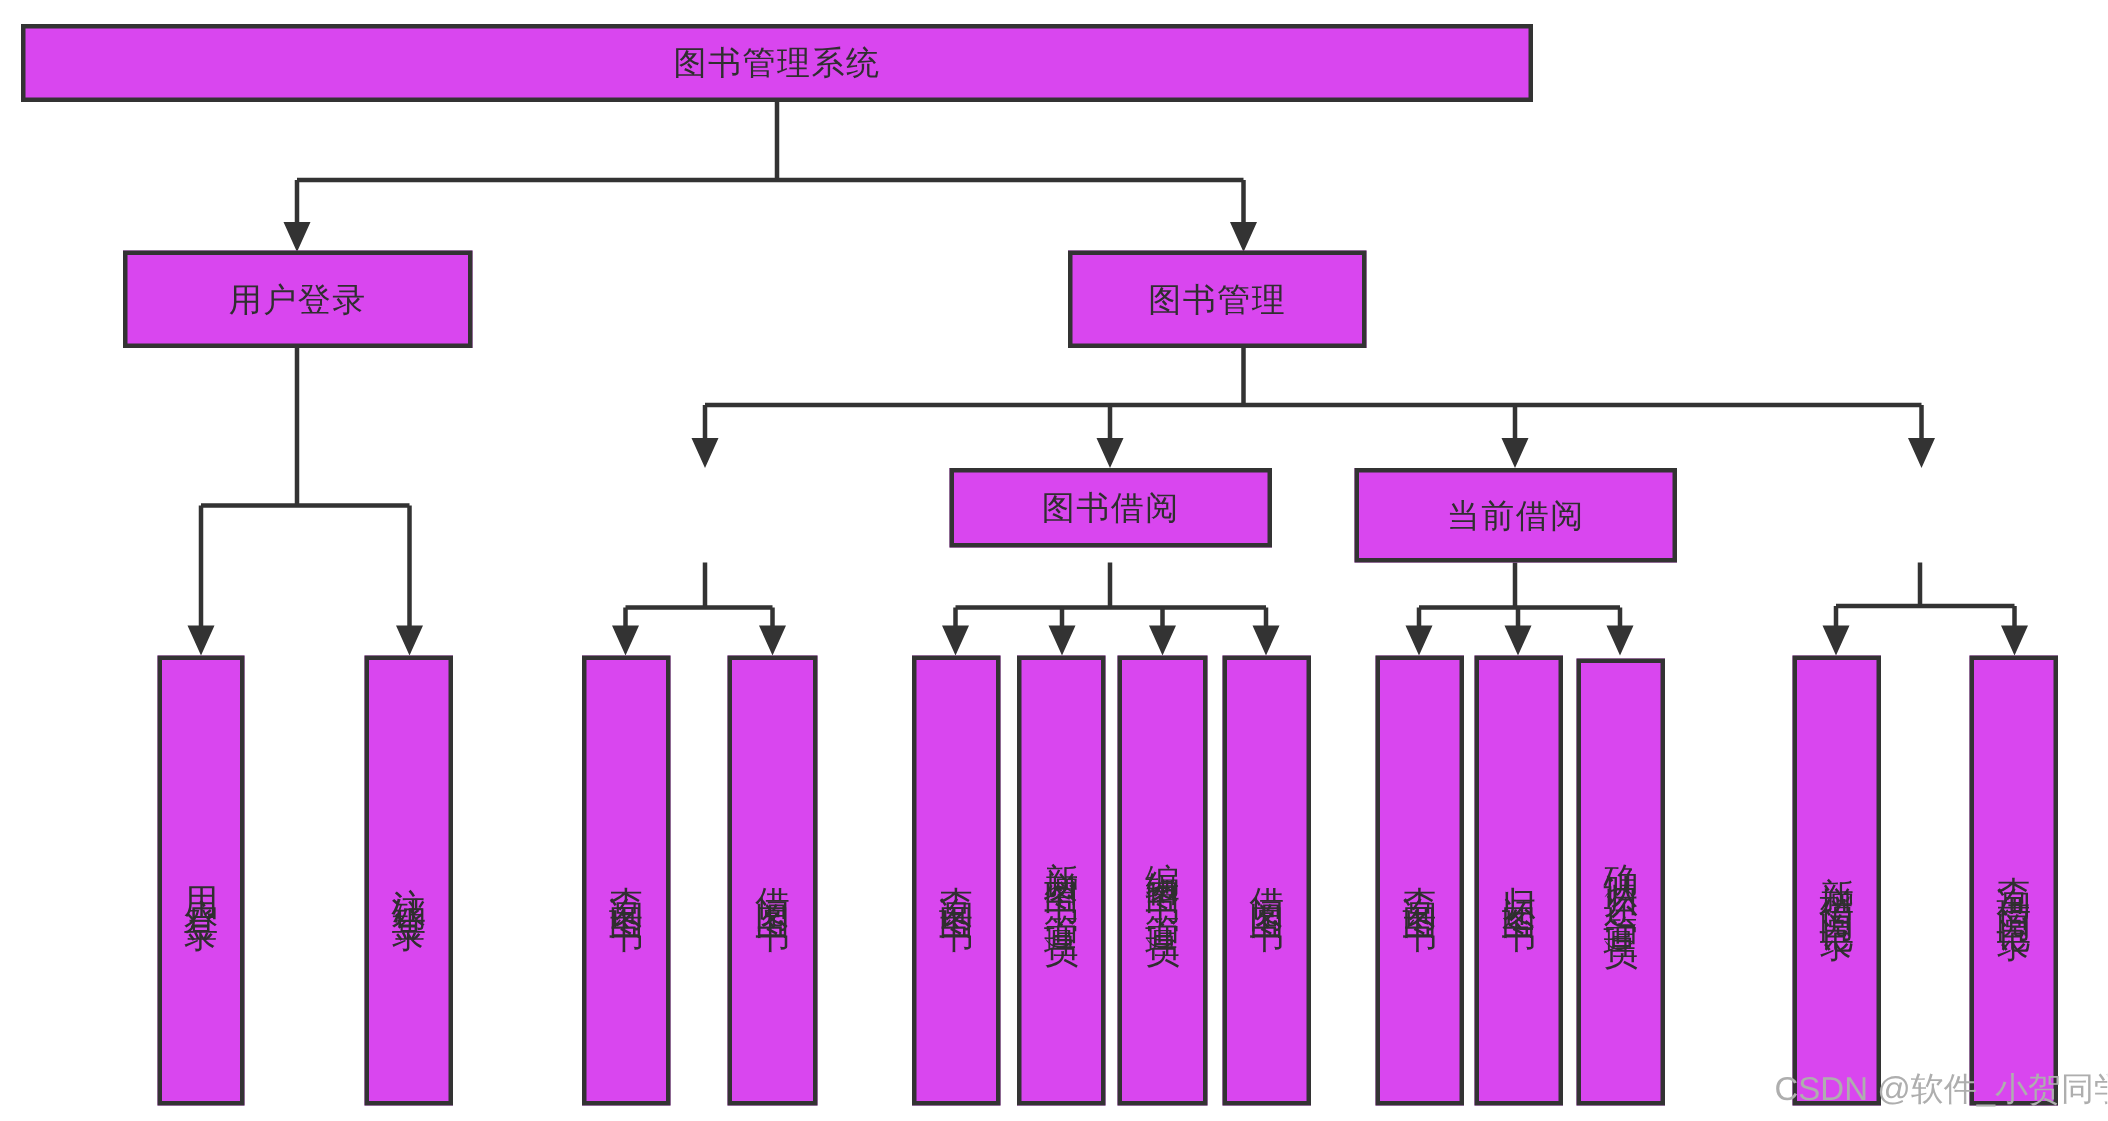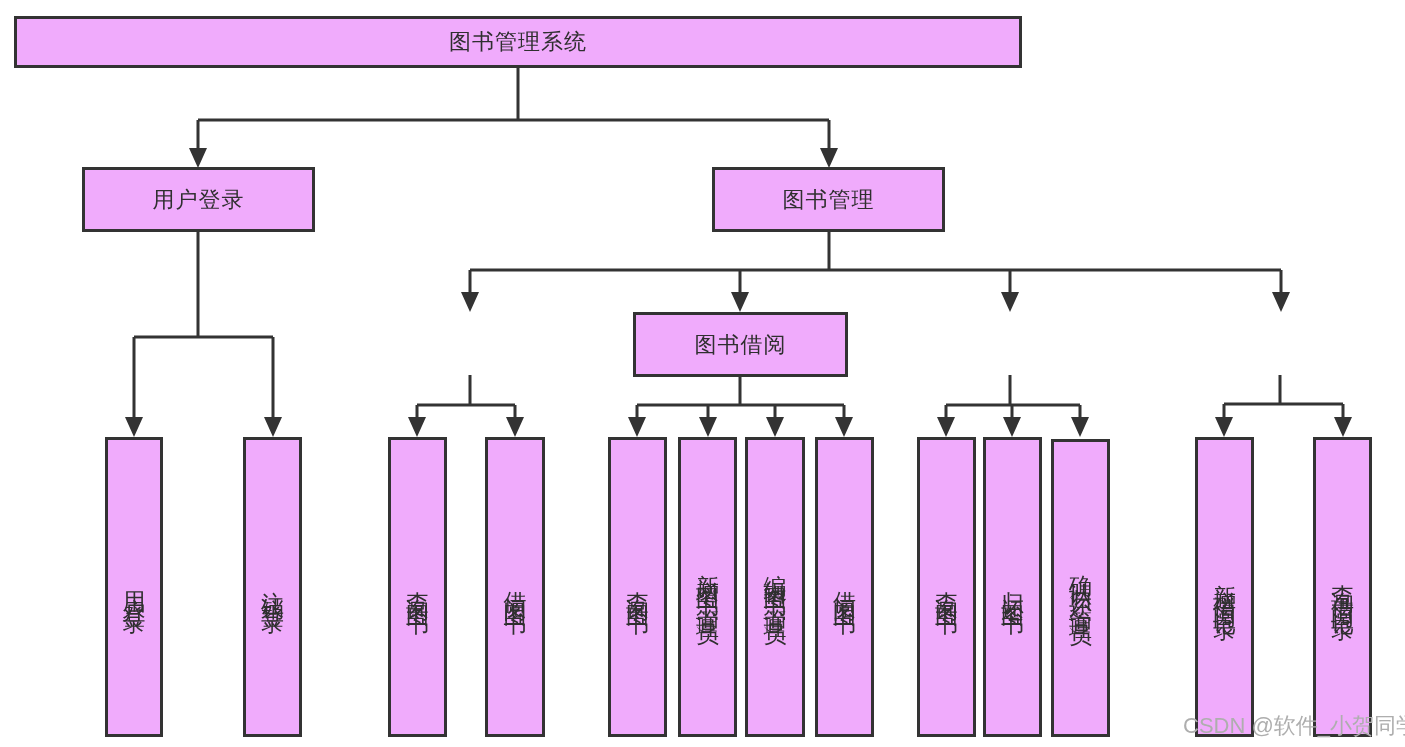--- a/index.html
+++ b/index.html
@@ -13,21 +13,21 @@
   .stage{
     position:relative;width:1405px;height:747px;background:var(--bg);
     font-family:"Liberation Sans","DejaVu Sans",sans-serif;
     overflow:hidden;
   }
   .connector{position:absolute;left:0;top:0;width:100%;height:100%;z-index:1;}
   .connector path.line{stroke:var(--line);stroke-width:3;fill:none;}
   .connector path.arrows{fill:var(--line);stroke:none;}
   .node{
     position:absolute;box-sizing:border-box;border:3px solid var(--border);
-    background:#f0abfc;display:flex;align-items:center;justify-content:center;
+    background:#d946ef;display:flex;align-items:center;justify-content:center;
     color:var(--text);z-index:2;
   }
   .node.h span{font-size:22px;letter-spacing:1px;white-space:nowrap;}
   .node.v span{
     writing-mode:vertical-lr;text-orientation:mixed;
     font-size:23px;letter-spacing:7px;line-height:1;white-space:nowrap;
   }
   .watermark{
     position:absolute;left:1183px;top:711px;z-index:3;
     font-size:22px;color:var(--wm);white-space:nowrap;
@@ -67,26 +67,29 @@
              M1334,417 L1352,417 L1343,437 Z"></path>
   </svg>
 
   <div class="node h" style="left:14px;top:16px;width:1008px;height:52px">
     <span>图书管理系统</span>
   </div>
 
   <div class="node h" style="left:82px;top:167px;width:233px;height:65px">
     <span>用户登录</span>
   </div>
-  <div class="node h" style="left:712px;top:167px;width:233px;height:65px">
+  <div class="node h" style="left:712px;top:167px;width:199px;height:65px">
     <span>图书管理</span>
   </div>
 
-  <div class="node h" style="left:633px;top:312px;width:215px;height:65px">
+  <div class="node h" style="left:633px;top:312px;width:215px;height:53px">
     <span>图书借阅</span>
+  </div>
+  <div class="node h" style="left:903px;top:312px;width:215px;height:63px">
+    <span>当前借阅</span>
   </div>
 
   <div class="node v" style="left:105px;top:437px;width:58px;height:300px">
     <span>用户登录</span>
   </div>
   <div class="node v" style="left:243px;top:437px;width:59px;height:300px">
     <span>注销登录</span>
   </div>
 
   <div class="node v" style="left:388px;top:437px;width:59px;height:300px">

